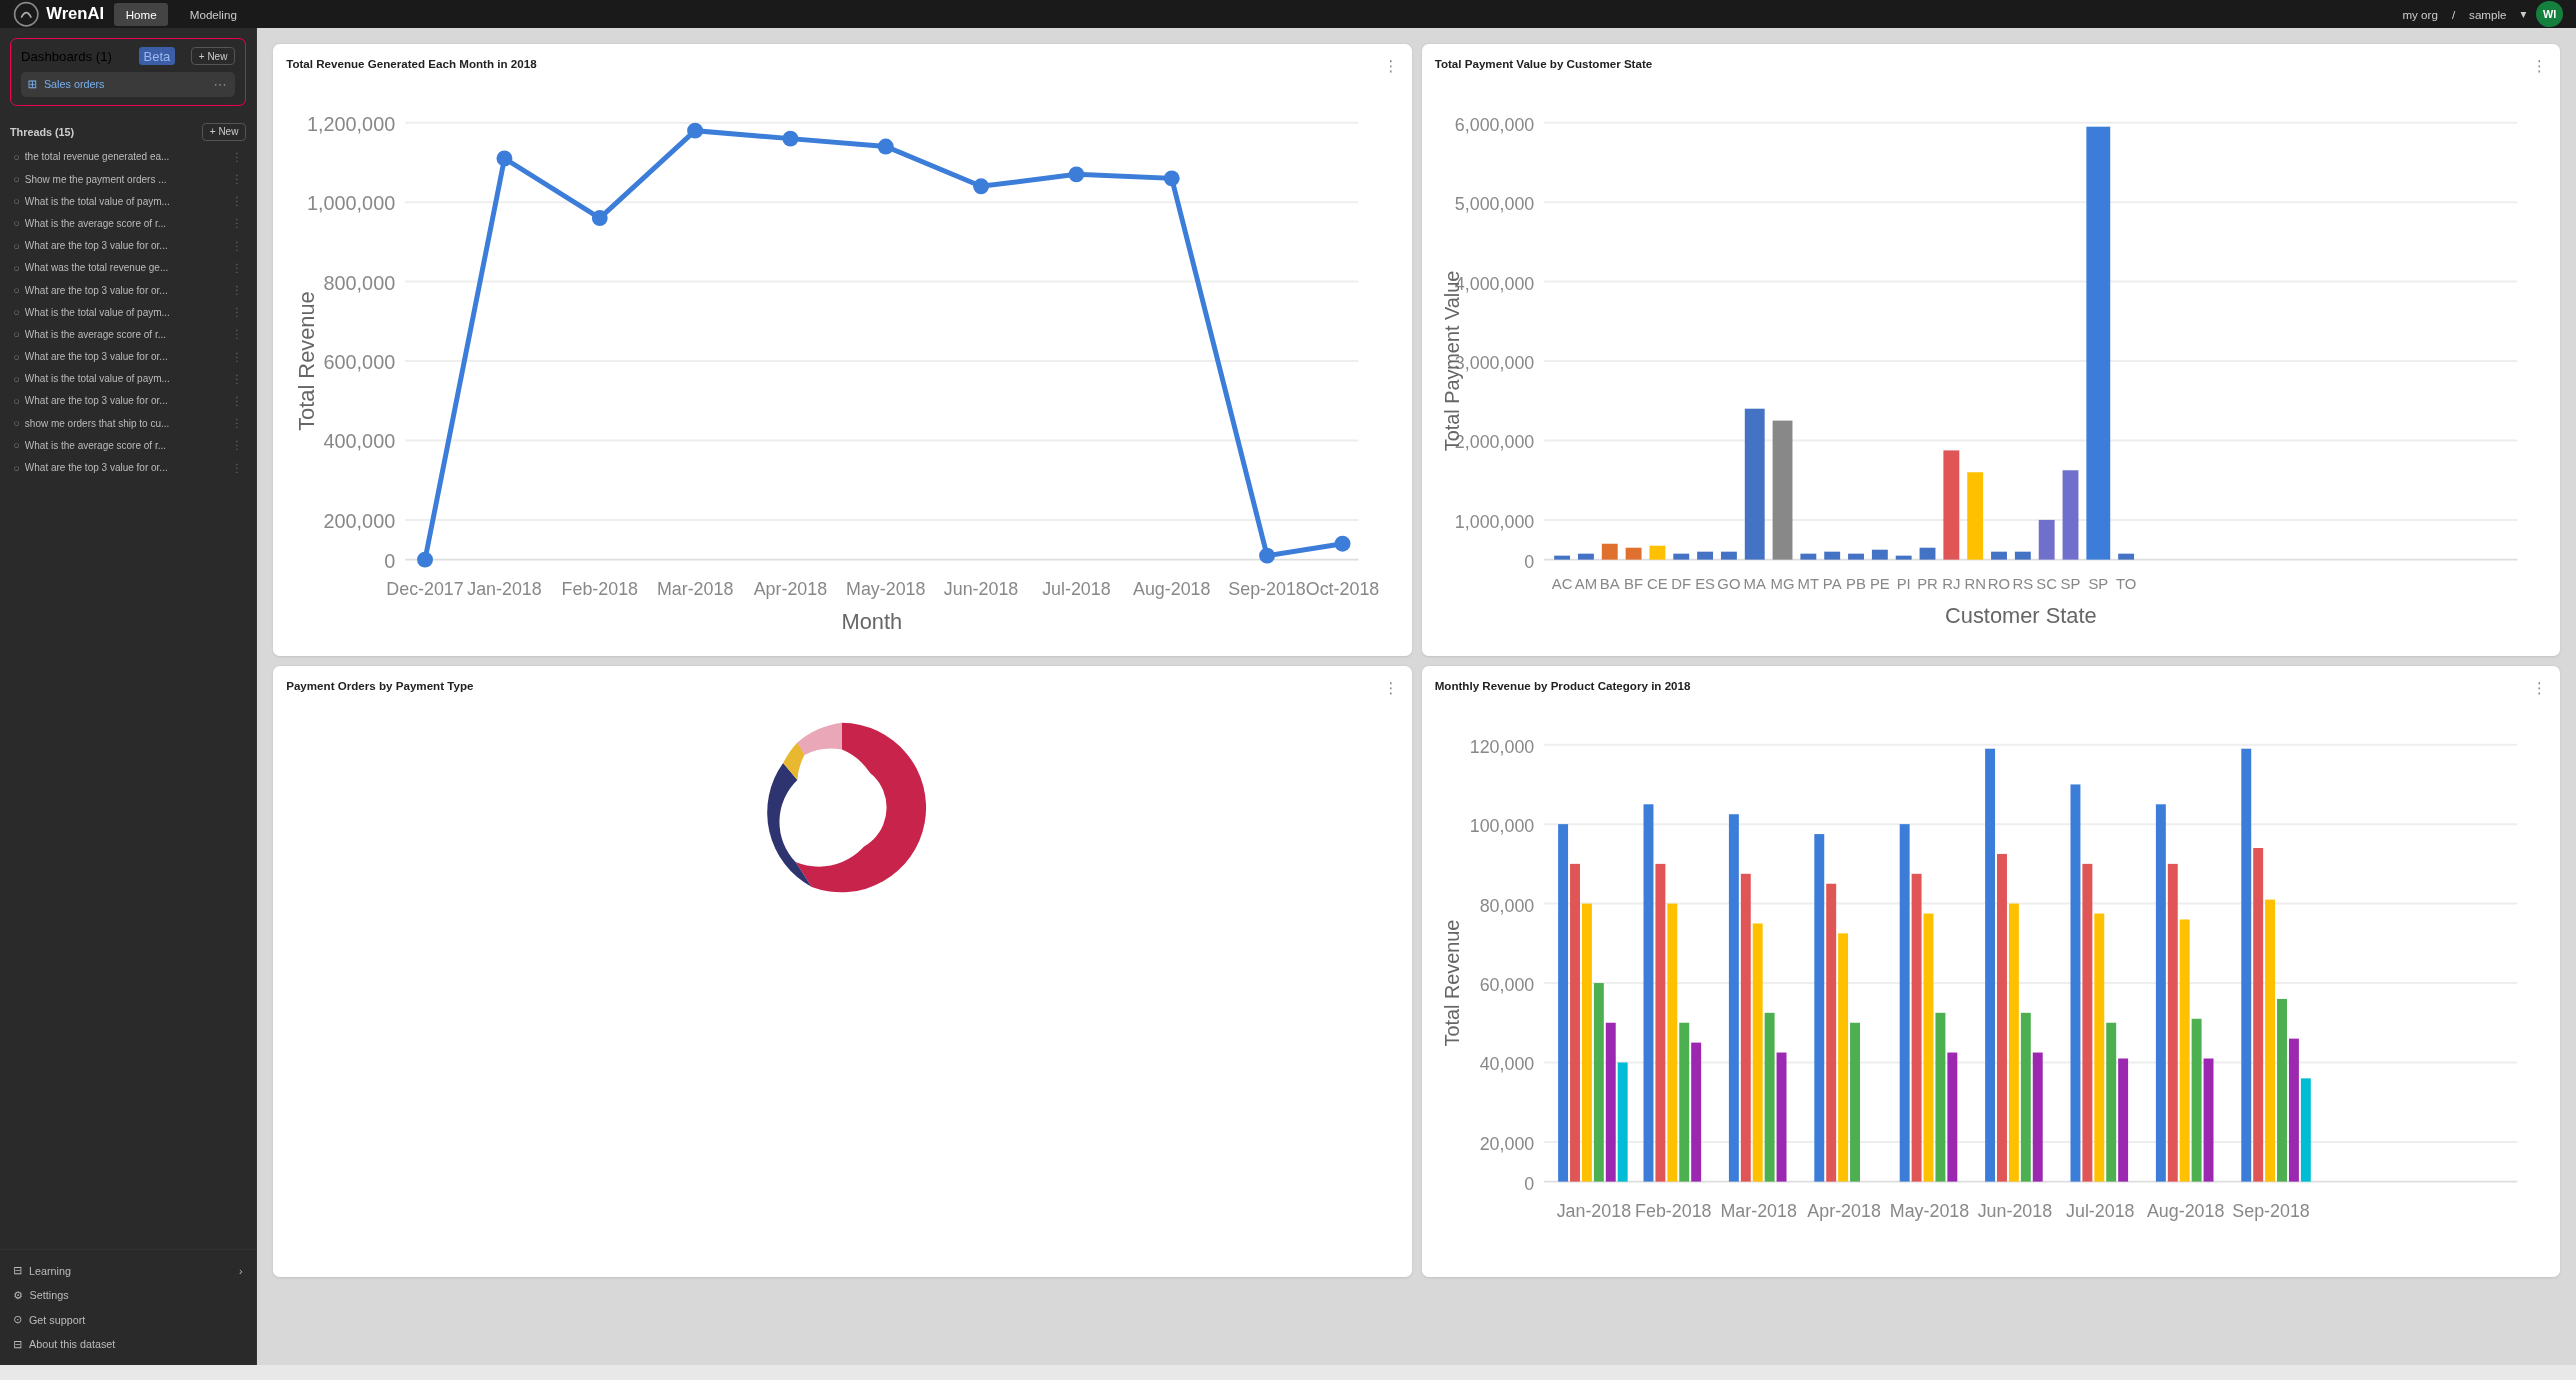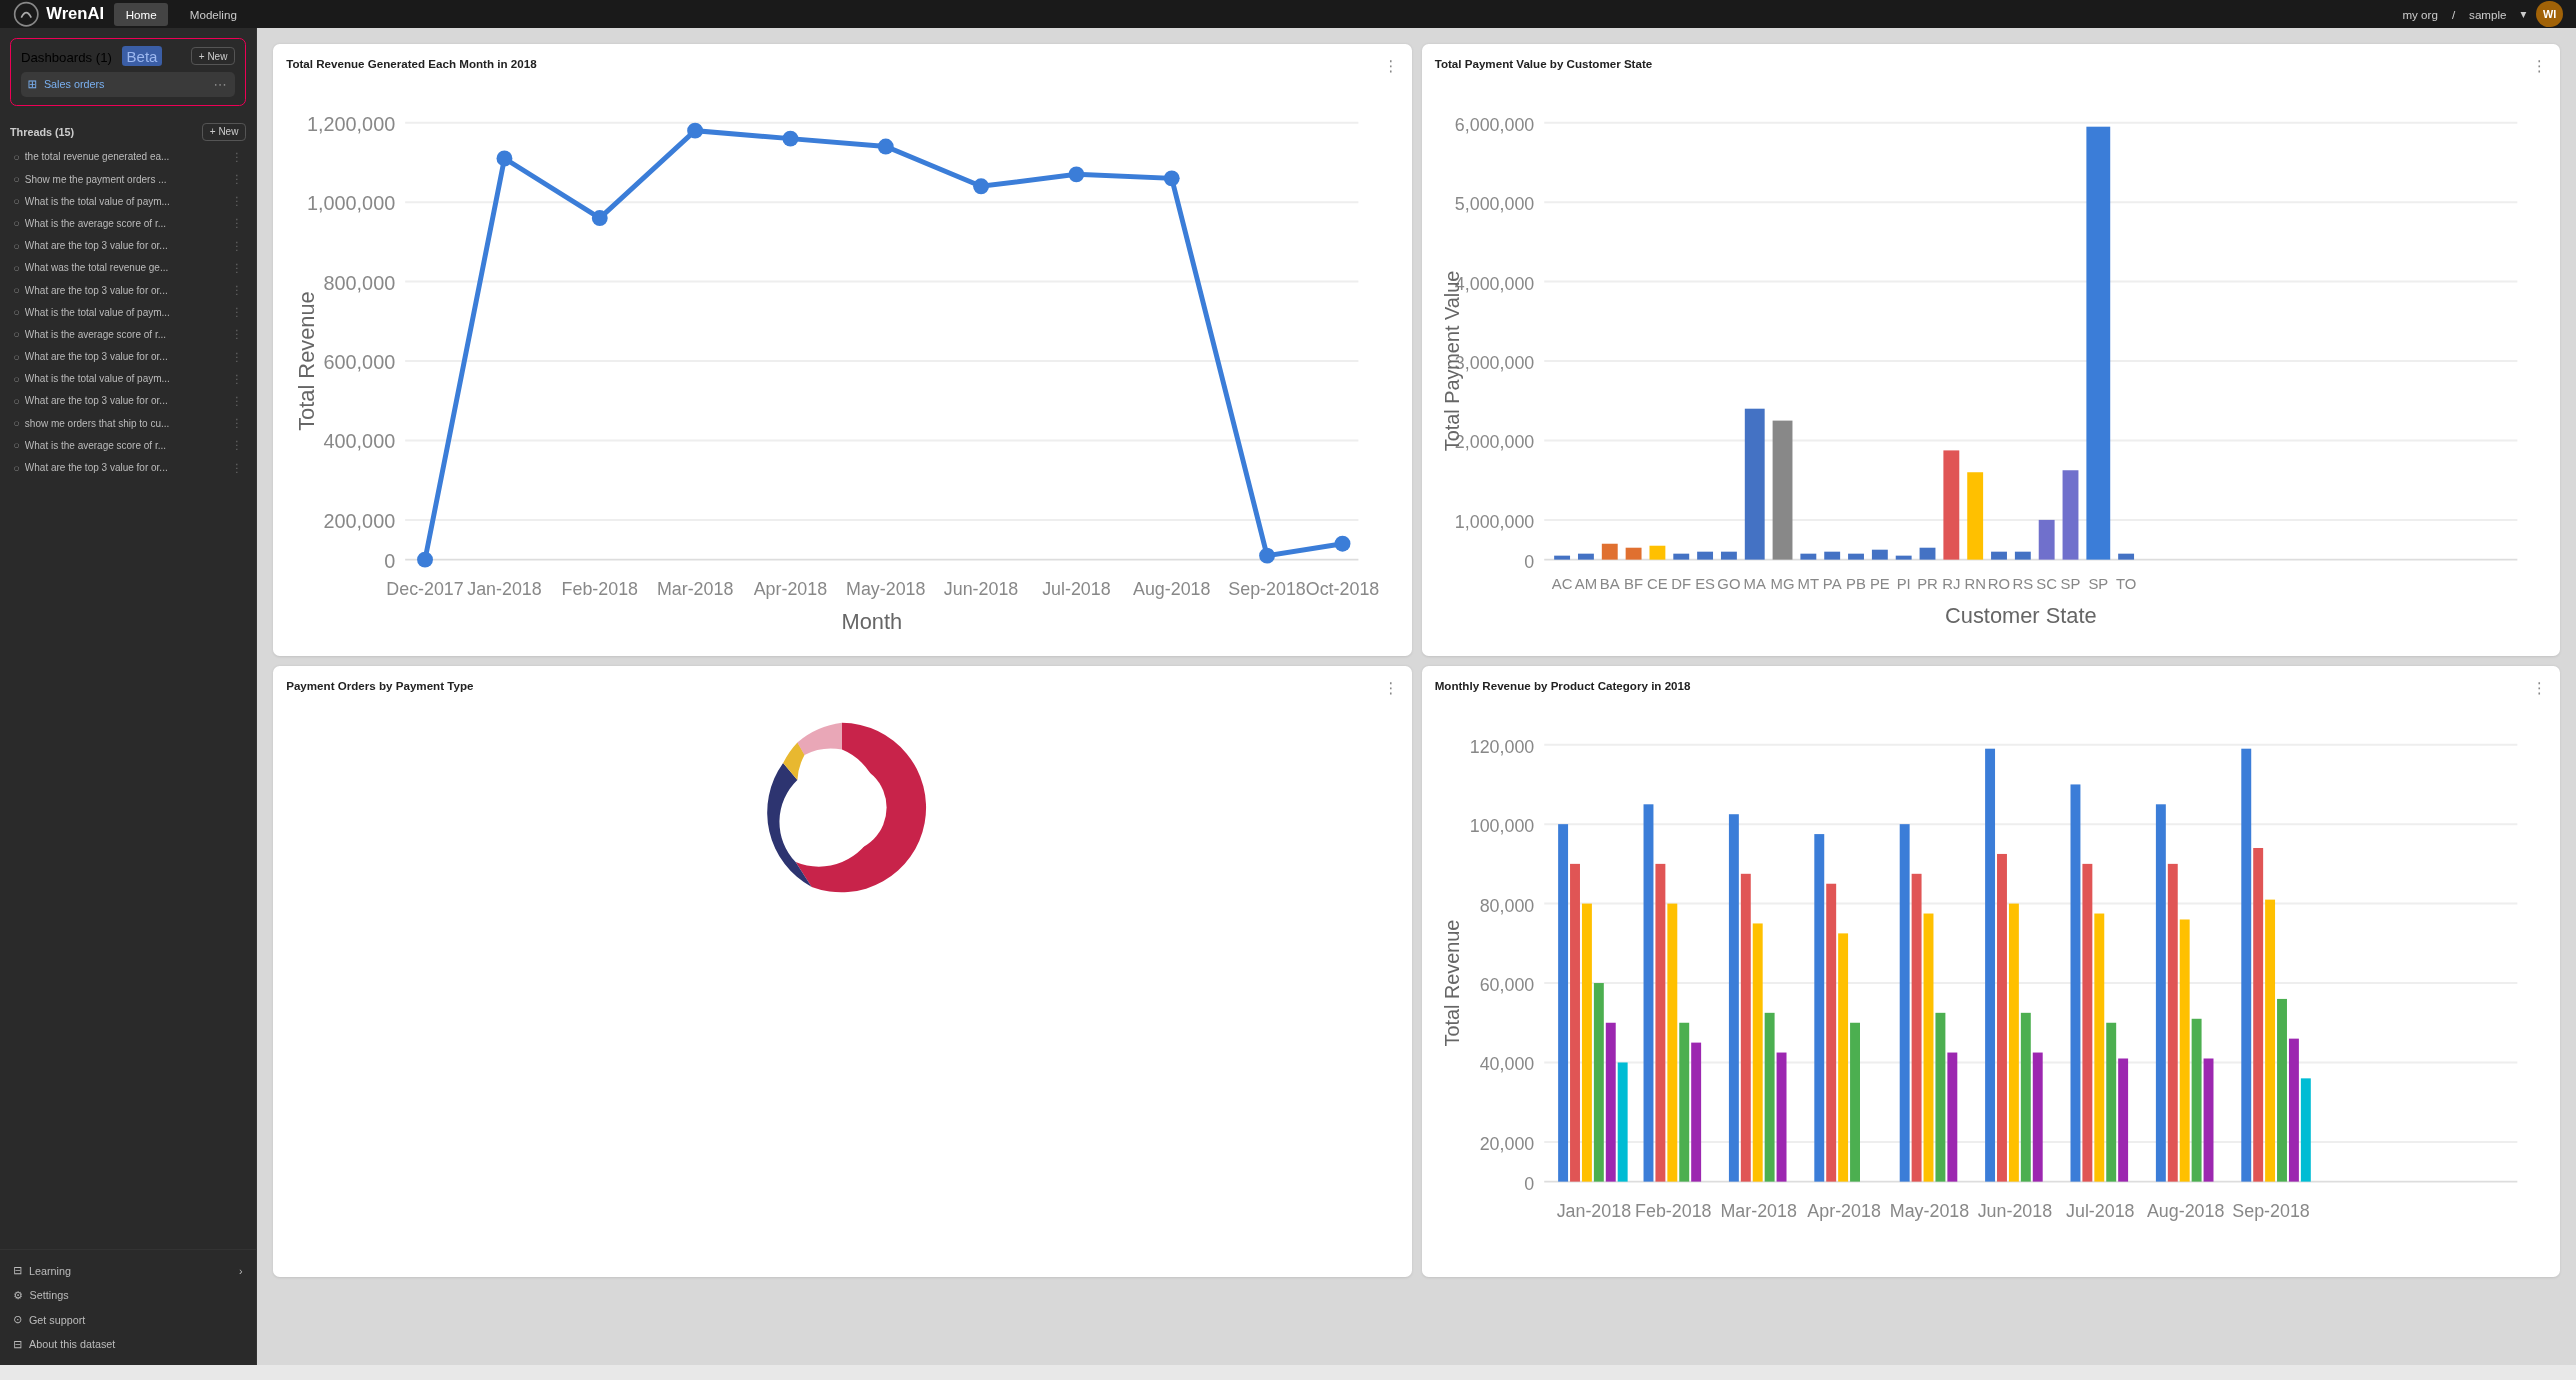--- a/index.html
+++ b/index.html
@@ -14,41 +14,41 @@
     .logo-wrap { display: flex; align-items: center; gap: 6.6px; color: #fff; font-size: 16.6px; font-weight: 700; }
     .logo-icon { width: 26.5px; height: 26.5px; }
     .nav-btn {
       background: #3a3a3a; border: none; color: #fff; padding: 5px 11.6px;
       border-radius: 3px; cursor: pointer; font-size: 11.6px;
     }
     .nav-btn.active { background: #444; }
     .nav-btn-plain { background: none; border: none; color: #ccc; padding: 5px 11.6px; font-size: 11.6px; cursor: pointer; }
     .nav-spacer { flex: 1; }
     .org-info { color: #ccc; font-size: 11.6px; display: flex; align-items: center; gap: 14px; }
-    .avatar { width: 26.5px; height: 26.5px; background: #a16207; border-radius: 50%; display: flex; align-items: center; justify-content: center; color: #fff; font-size: 10.8px; font-weight: 600; }
+    .avatar { width: 26.5px; height: 26.5px; background: #15803d; border-radius: 50%; display: flex; align-items: center; justify-content: center; color: #fff; font-size: 10.8px; font-weight: 600; }
 
     
     .main { display: flex; height: calc(100vh - 43px); }
 
     
     .sidebar {
       width: 257px; background: #2a2a2a; display: flex; flex-direction: column;
       border-right: 0.8px solid #333; flex-shrink: 0;
     }
     .sidebar-dashboards {
       border: 1.7px solid #e05; border-radius: 6.6px; margin: 10px; padding: 8.3px 10px;
     }
     .sidebar-section-header {
       display: flex; align-items: center; justify-content: space-between;
       margin-bottom: 6.6px;
     }
     .section-title { color: #ccc; font-size: 10.8px; font-weight: 600; }
     .badge-beta {
-      background: #3b5ea6; color: #9db8f0; font-size: 15px; padding: 1.7px 5px;
-      border-radius: 3.3px; margin-left: 6px;
+      background: #3b5ea6; color: #9db8f0; font-size: 13px; padding: 1.7px 5px;
+      border-radius: 3.3px; margin-left: 23px;
     }
     .new-btn {
       display: flex; align-items: center; gap: 3.3px;
       background: none; border: 0.8px solid #555; color: #ccc;
       padding: 2.5px 6.6px; border-radius: 4.1px; font-size: 10px; cursor: pointer;
     }
     .dashboard-item {
       display: flex; align-items: center; gap: 6.6px;
       background: #3a3a3a; padding: 5px 6.6px; border-radius: 5px;
       color: #7ab0f0; font-size: 10.8px; cursor: pointer;

